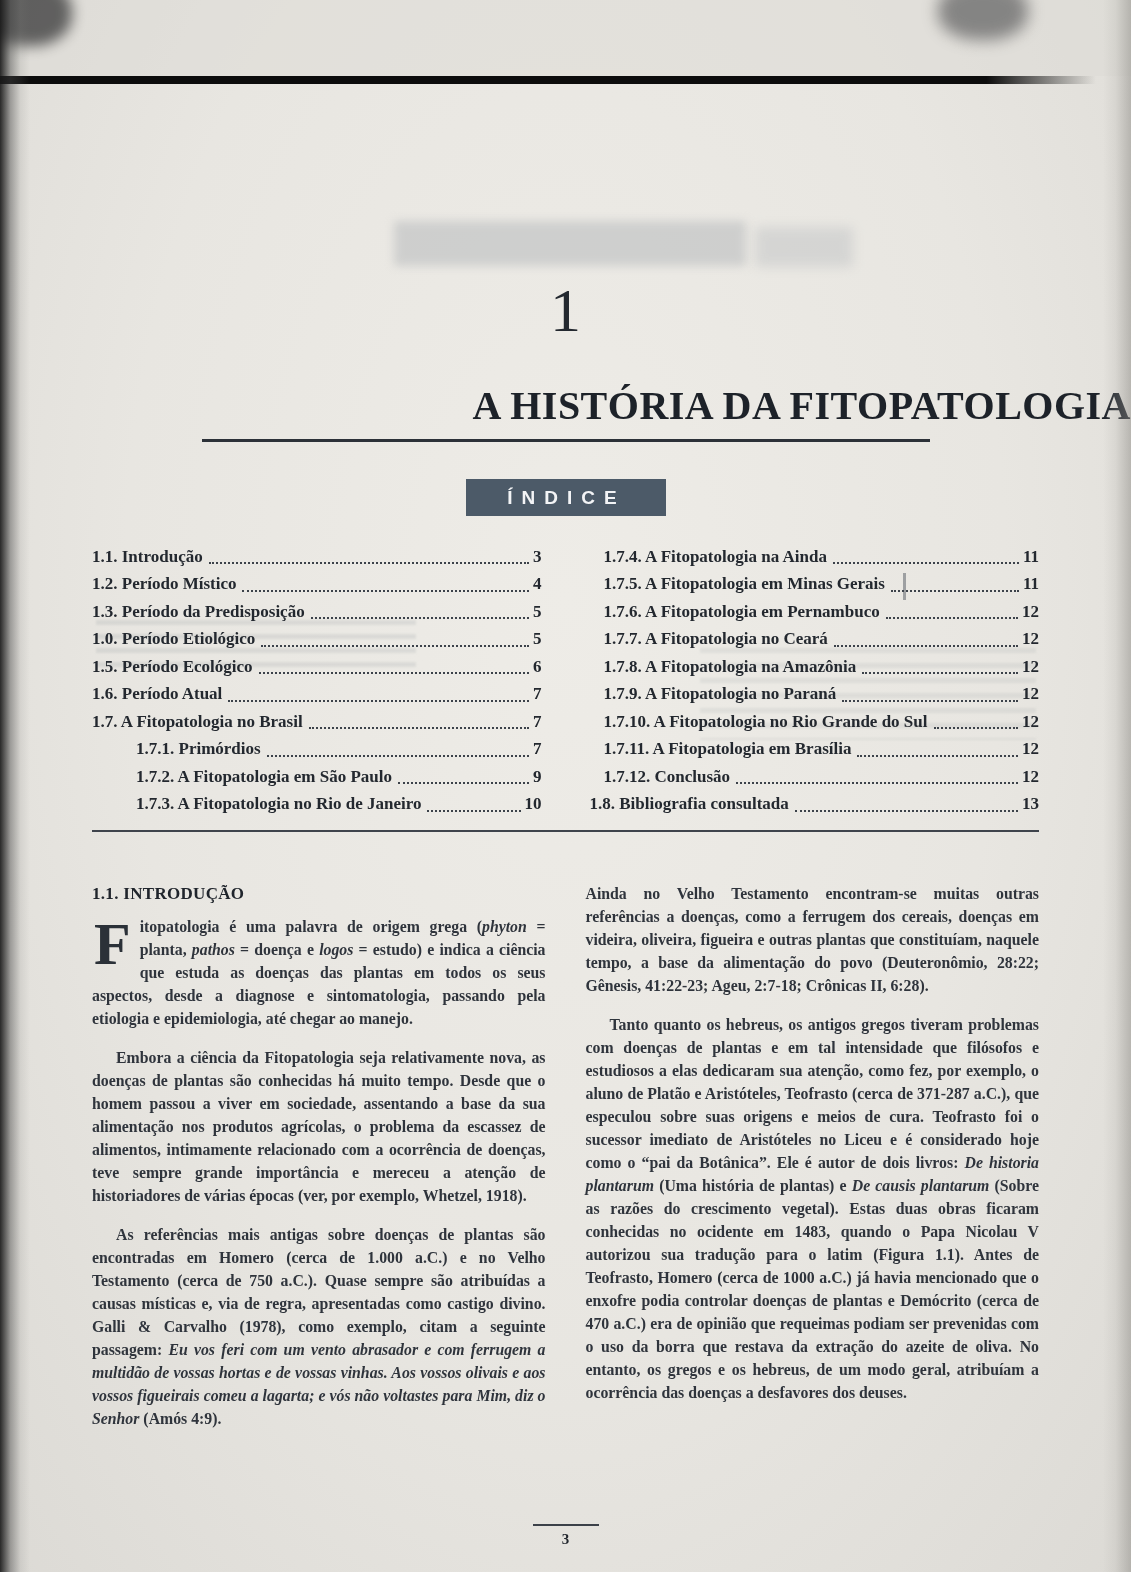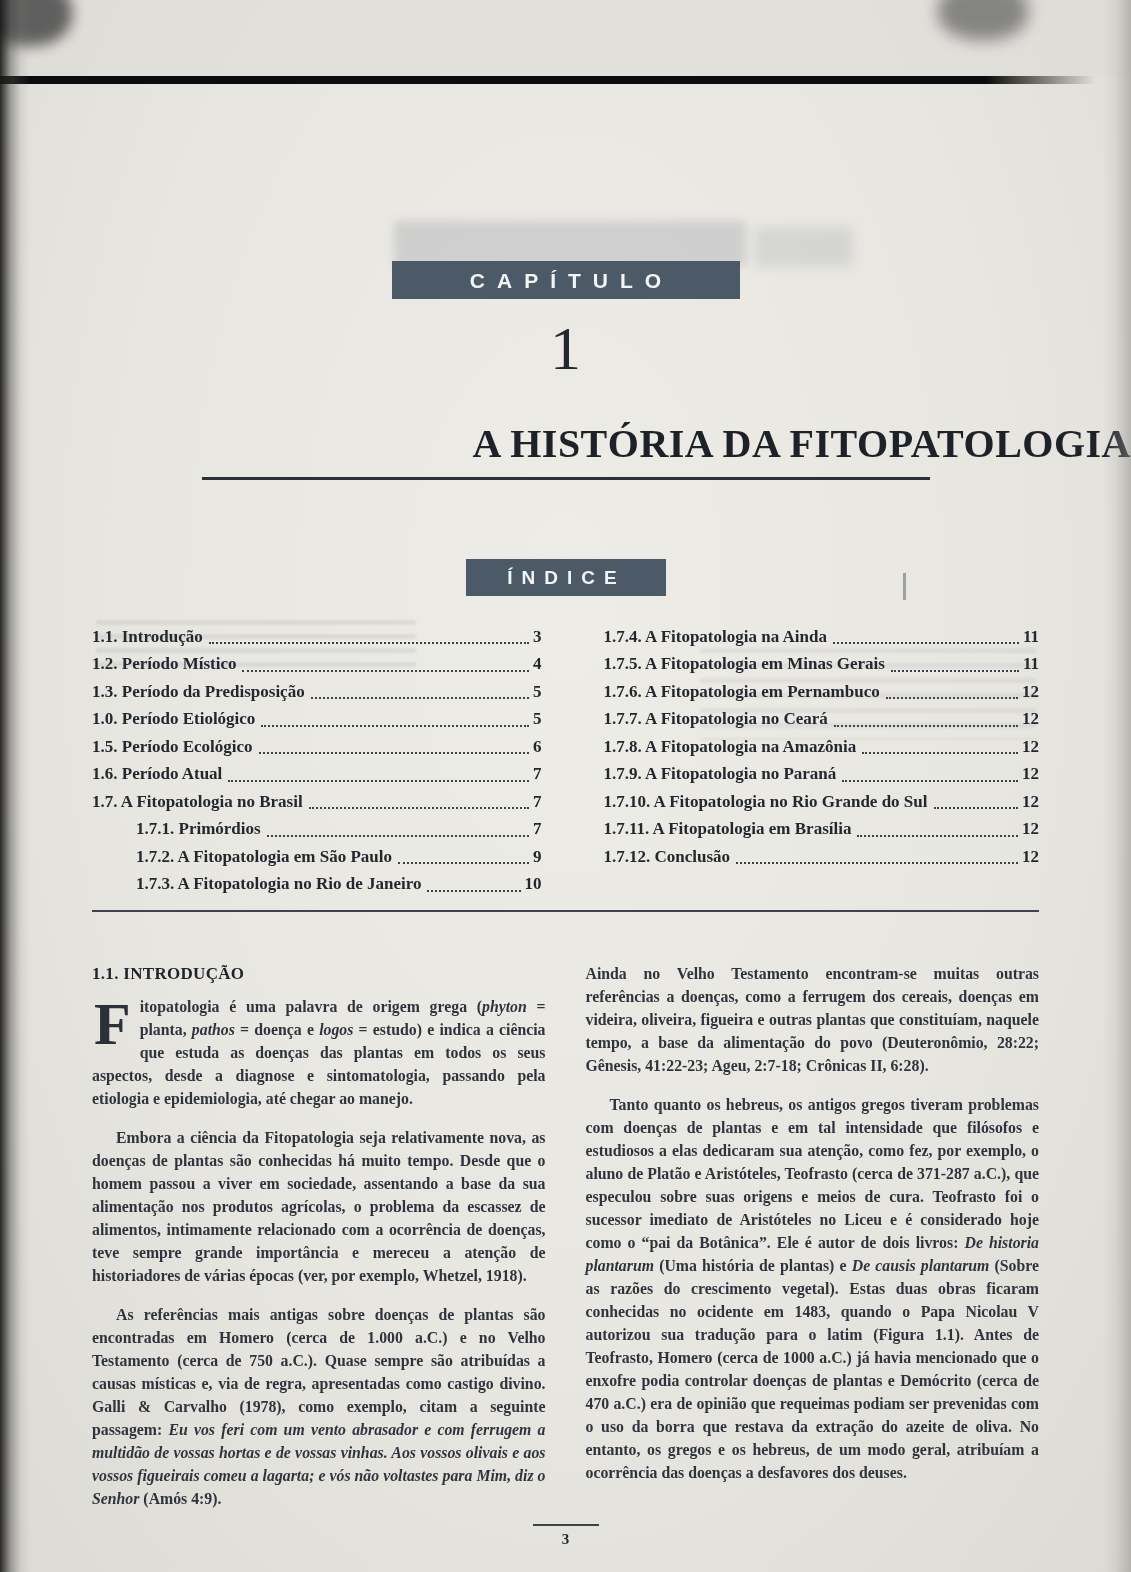--- a/index.html
+++ b/index.html
@@ -31,21 +31,21 @@
   .band{background:#4c5a68;color:#f3f4f6;text-align:center;
     font-family:"Liberation Sans", sans-serif;font-weight:700;}
   .band.capitulo{width:348px;height:38px;line-height:39px;margin:0 auto;
     font-size:21px;letter-spacing:12px;padding-left:12px;box-sizing:border-box;}
   .chapter-num{margin-top:14px;text-align:center;font-size:62px;line-height:70px;color:#23282f;}
   .title{margin:38px 0 0;text-align:right;font-size:40px;line-height:46px;font-weight:700;
     letter-spacing:.5px;color:#1d2229;}
   .title-rule{width:728px;height:2.5px;background:#2c3138;margin:10px auto 0;}
   .authors{margin-top:27px;text-align:center;font-family:"Liberation Sans", sans-serif;
     font-style:italic;font-weight:600;font-size:17px;color:#2b3036;}
-  .band.indice{width:200px;height:37px;line-height:38px;margin:79px auto 0;
+  .band.indice{width:200px;height:37px;line-height:38px;margin:37px auto 0;
     font-size:19px;letter-spacing:9px;padding-left:2px;box-sizing:border-box;}
   
   .toc{display:flex;gap:48px;padding:27px 92px 0;}
   .toc-col{flex:1;min-width:0;}
   .toc-row{display:flex;align-items:flex-end;font-weight:700;font-size:17px;line-height:27.5px;color:#23282f;}
   .toc-col.left .toc-row.sub{padding-left:44px;}
   .toc-col.right .toc-row.sub{padding-left:14px;}
   .toc-label{white-space:nowrap;}
   .toc-dots{flex:1;border-bottom:2px dotted #3c424a;margin:0 4px 6px 6px;min-width:12px;}
   .toc-page{white-space:nowrap;}
@@ -74,23 +74,20 @@
   <div class="artifact top-bar"></div>
   <div class="artifact ghost-band"></div>
   <div class="artifact ghost-band2"></div>
   <div class="artifact ghost-text1"></div>
   <div class="artifact ghost-text2"></div>
   <div class="artifact tick-mark"></div>
 
   <div class="page">
 
     <header>
-      <div class="band capitulo">
-        <span>CAPÍTULO</span>
-      </div>
       <div class="chapter-num">1</div>
       <h1 class="title">A HISTÓRIA DA FITOPATOLOGIA</h1>
       <div class="title-rule"></div>
       <div class="band indice">
         <span>ÍNDICE</span>
       </div>
     </header>
 
     <section class="toc">
       <div class="toc-col left">
@@ -184,20 +181,25 @@
           <div class="toc-row sub">
             <span class="toc-label">1.7.11. A Fitopatologia em Brasília</span>
             <span class="toc-dots"></span>
             <span class="toc-page">12</span>
           </div>
           <div class="toc-row sub">
             <span class="toc-label">1.7.12. Conclusão</span>
             <span class="toc-dots"></span>
             <span class="toc-page">12</span>
           </div>
+          <div class="toc-row">
+            <span class="toc-label">1.8. Bibliografia consultada</span>
+            <span class="toc-dots"></span>
+            <span class="toc-page">13</span>
+          </div>
         </div>
     </section>
 
     <hr class="divider">
 
     <section class="body-cols">
       <div class="col">
         <h2>1.1. INTRODUÇÃO</h2>
       <p class="para"><span class="dropcap">F</span>itopatologia é uma palavra de origem grega (<i>phyton</i> = planta, <i>pathos</i> = doença e <i>logos</i> = estudo) e indica a ciência que estuda as doenças das plantas em todos os seus aspectos, desde a diagnose e sintomatologia, passando pela etiologia e epidemiologia, até chegar ao manejo.</p>
           <p class="para indent">Embora a ciência da Fitopatologia seja relativamente nova, as doenças de plantas são conhecidas há muito tempo. Desde que o homem passou a viver em sociedade, assentando a base da sua alimentação nos produtos agrícolas, o problema da escassez de alimentos, intimamente relacionado com a ocorrência de doenças, teve sempre grande importância e mereceu a atenção de historiadores de várias épocas (ver, por exemplo, Whetzel, 1918).</p>

